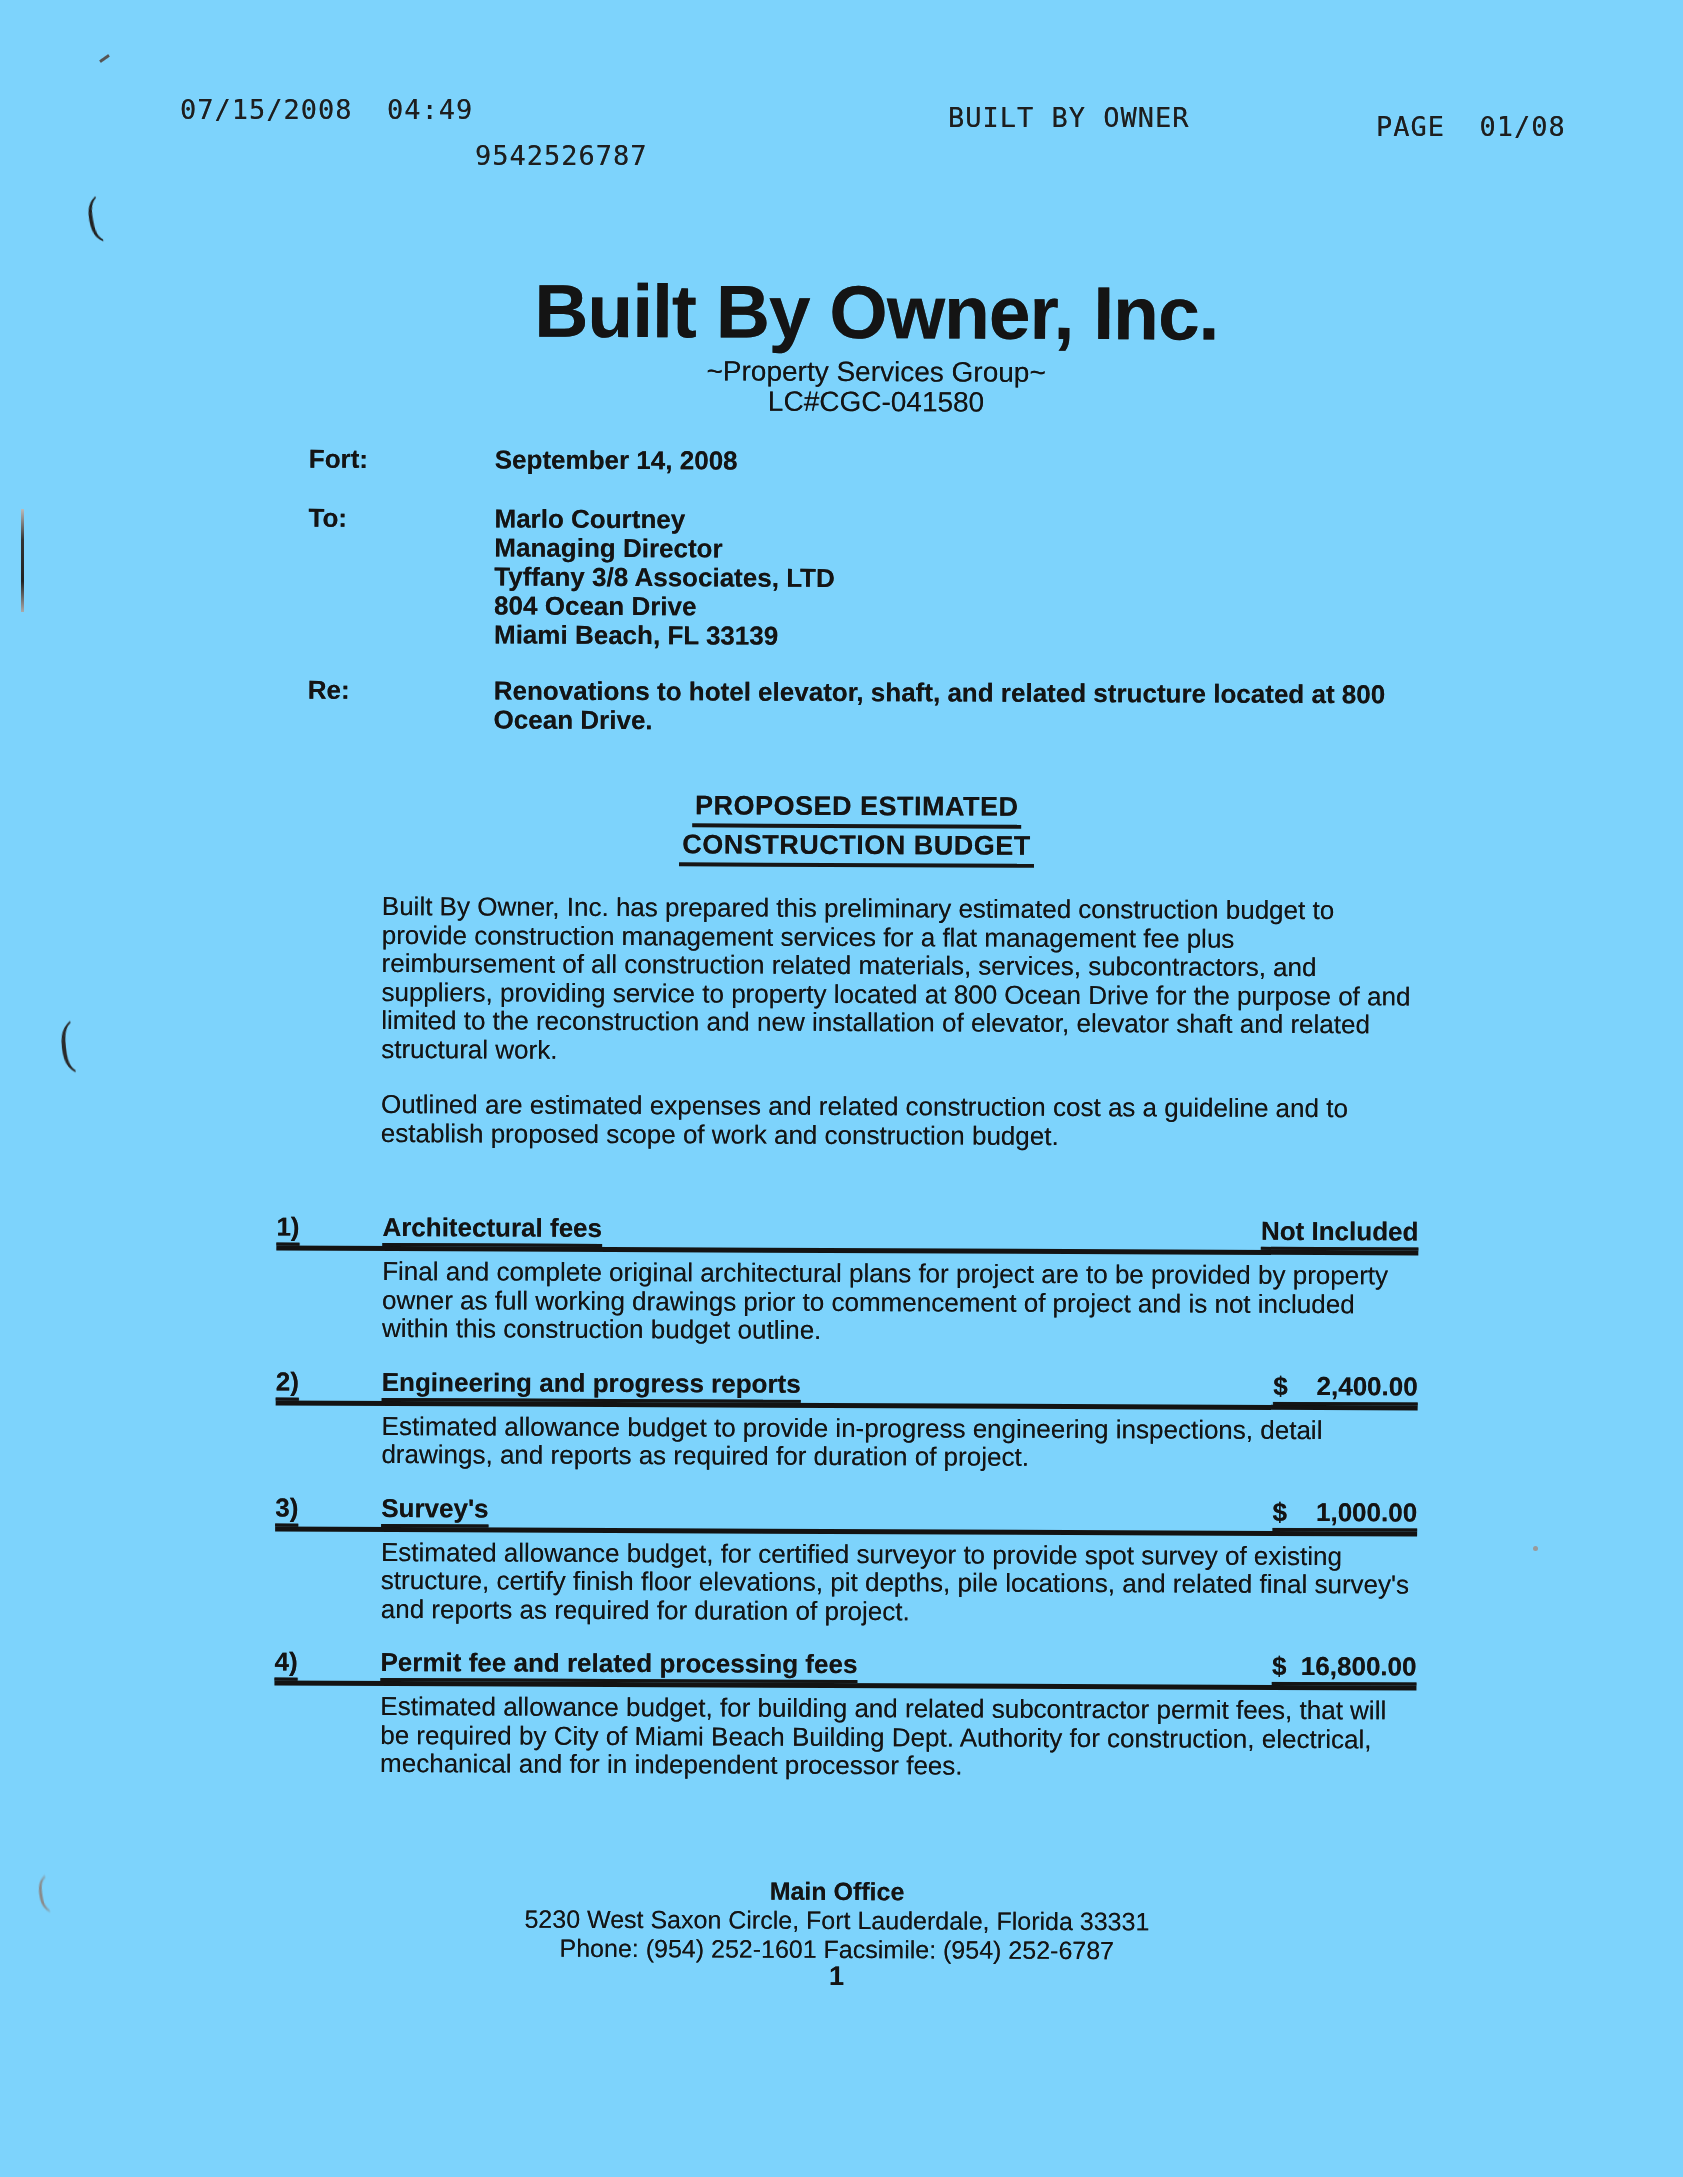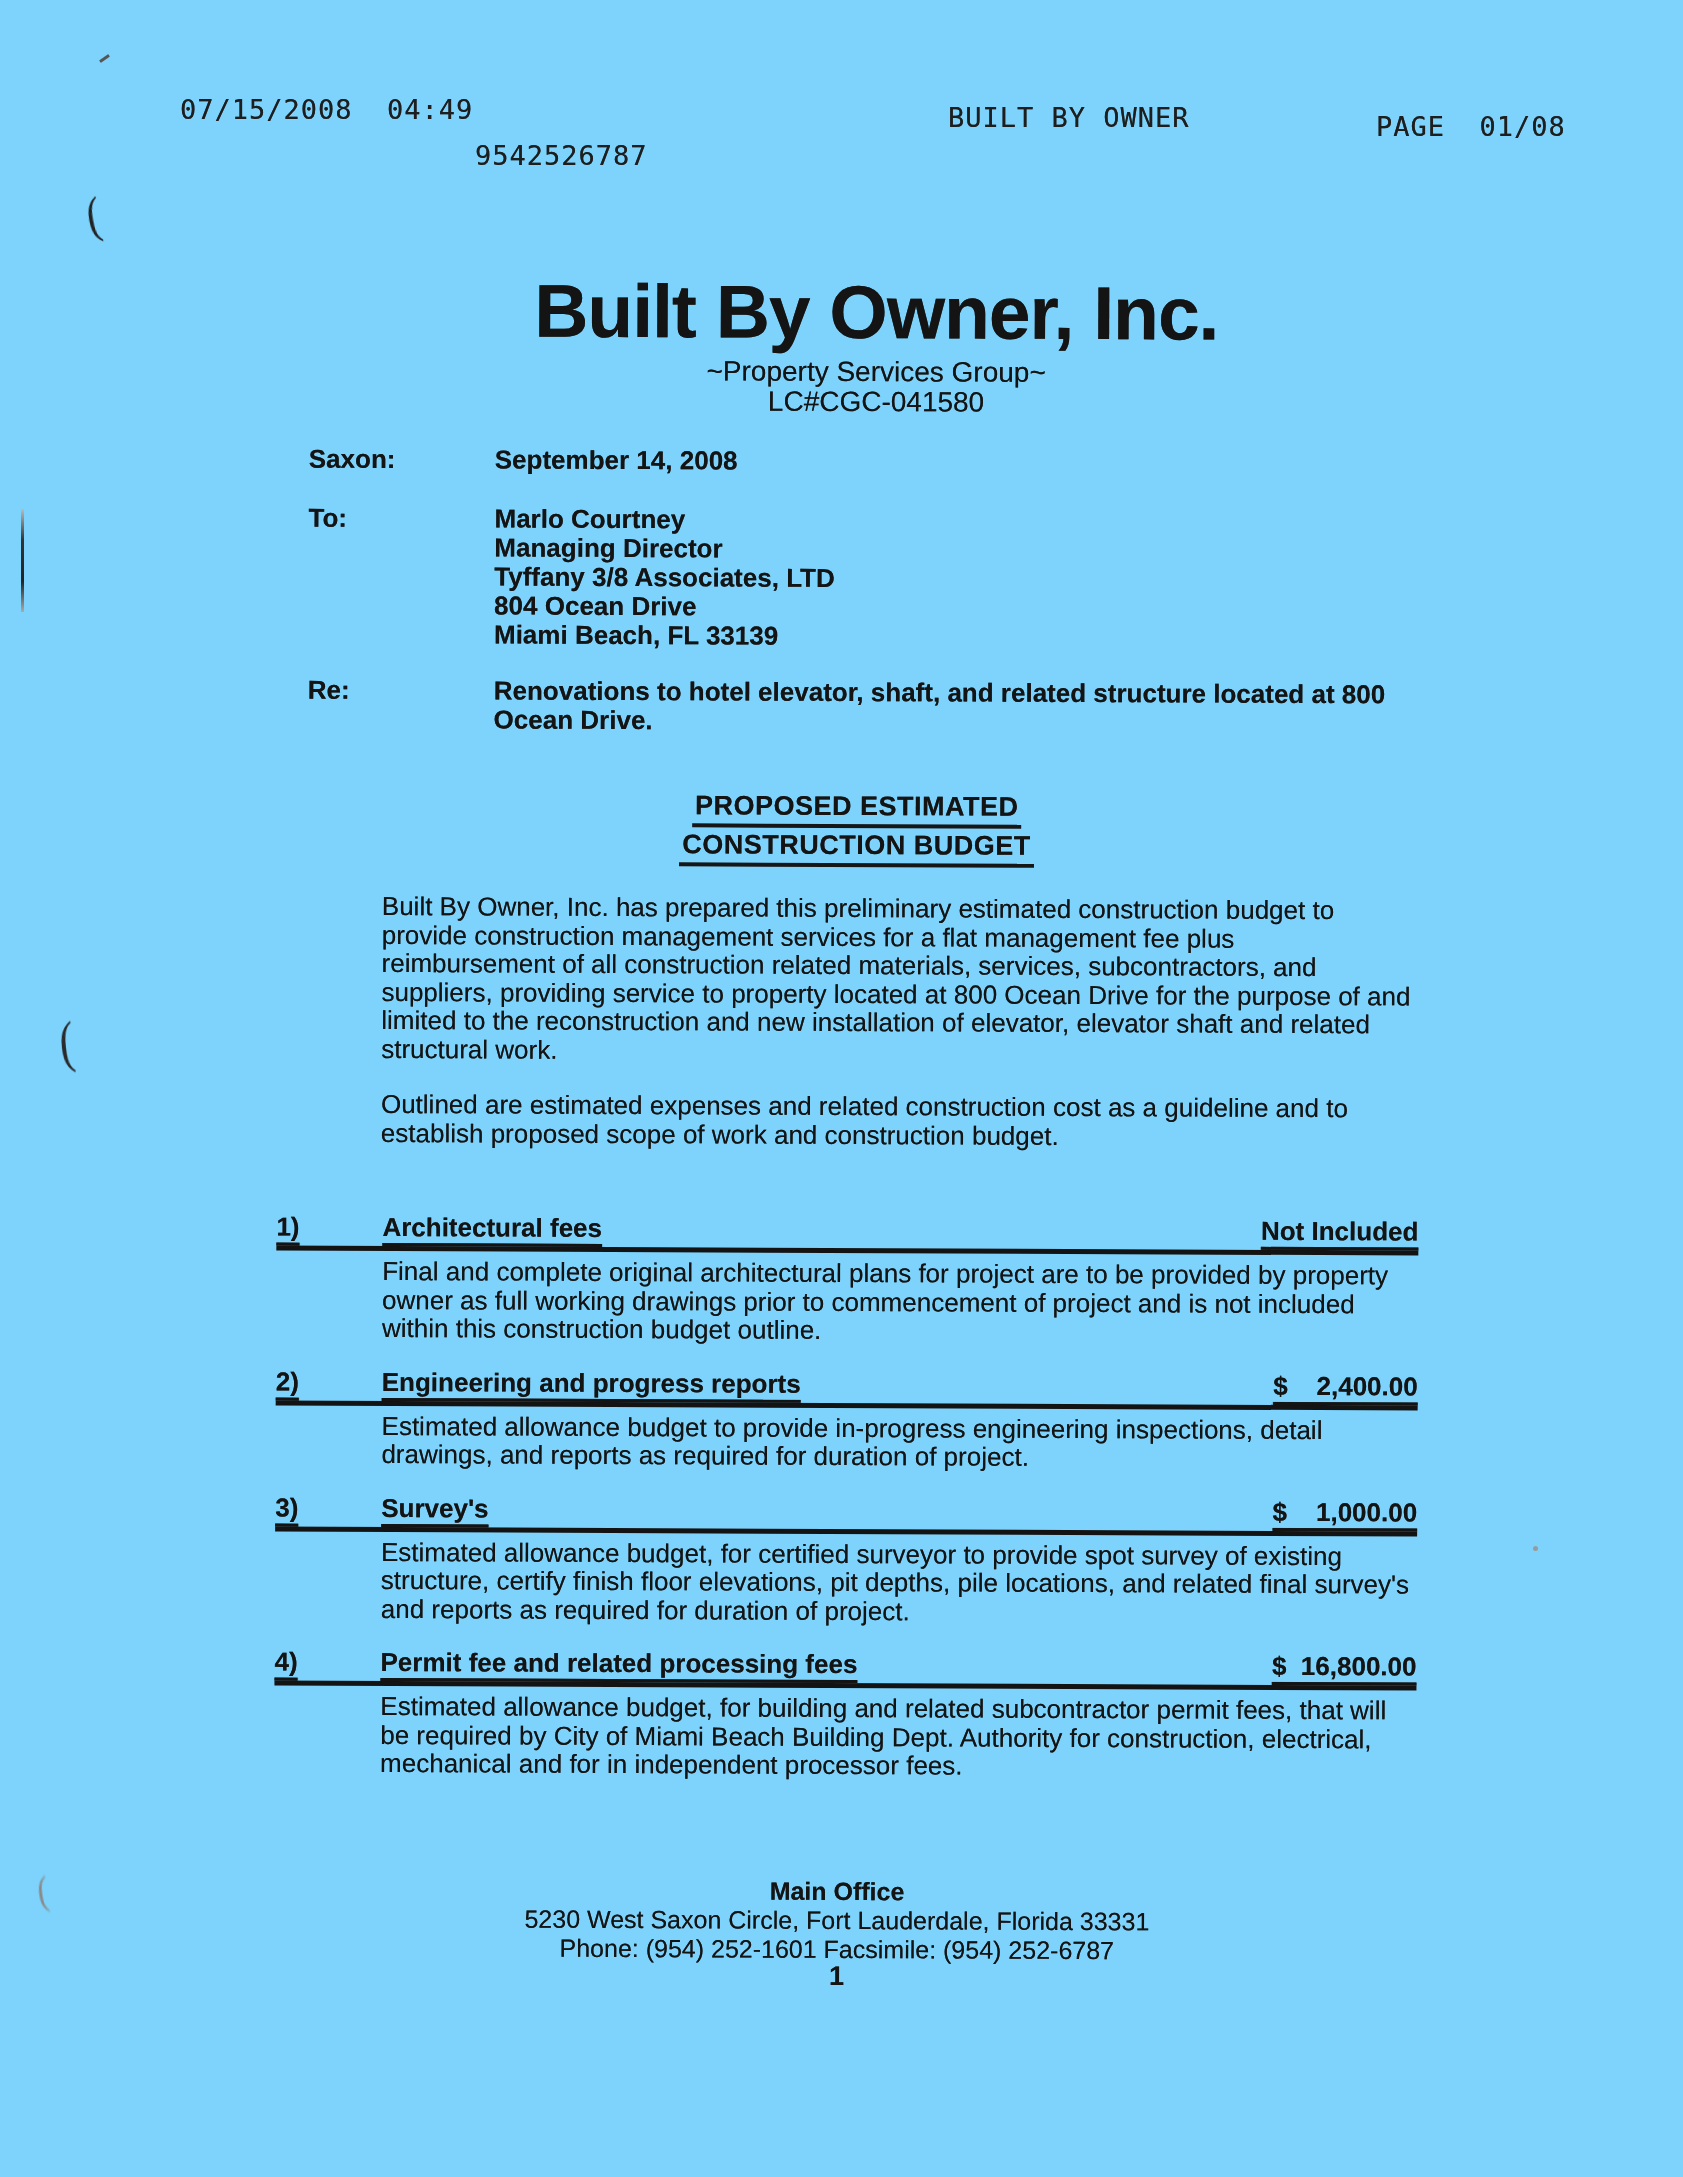--- a/index.html
+++ b/index.html
@@ -84,21 +84,21 @@
   <div class="doc">
 
     <div class="letterhead">
       <div class="company">Built By Owner, Inc.</div>
       <div class="tagline">~Property Services Group~</div>
       <div class="license">LC#CGC-041580</div>
     </div>
 
     <div class="meta">
       <div class="meta-row">
-        <div class="meta-label">Saxon:</div>
+        <div class="meta-label">Fort:</div>
         <div class="meta-value">September 14, 2008</div>
       </div>
       <div class="meta-row meta-to">
         <div class="meta-label">To:</div>
         <div class="meta-value">Marlo Courtney
 Managing Director
 Tyffany 3/8 Associates, LTD
 804 Ocean Drive
 Miami Beach, FL 33139</div>
       </div>

